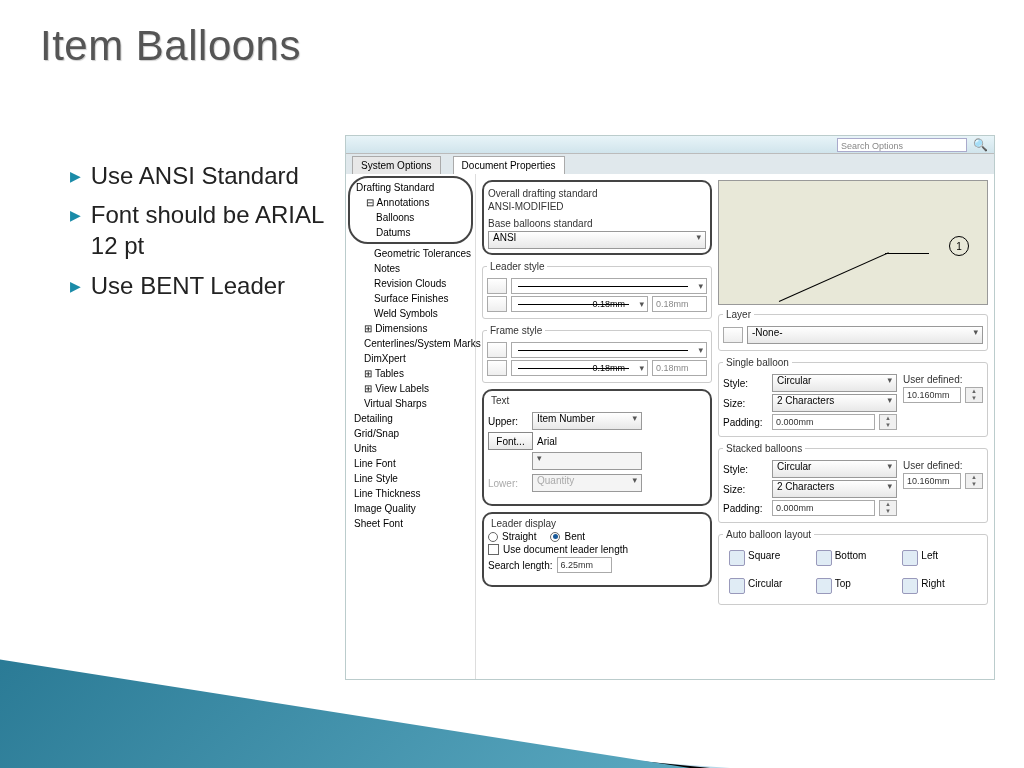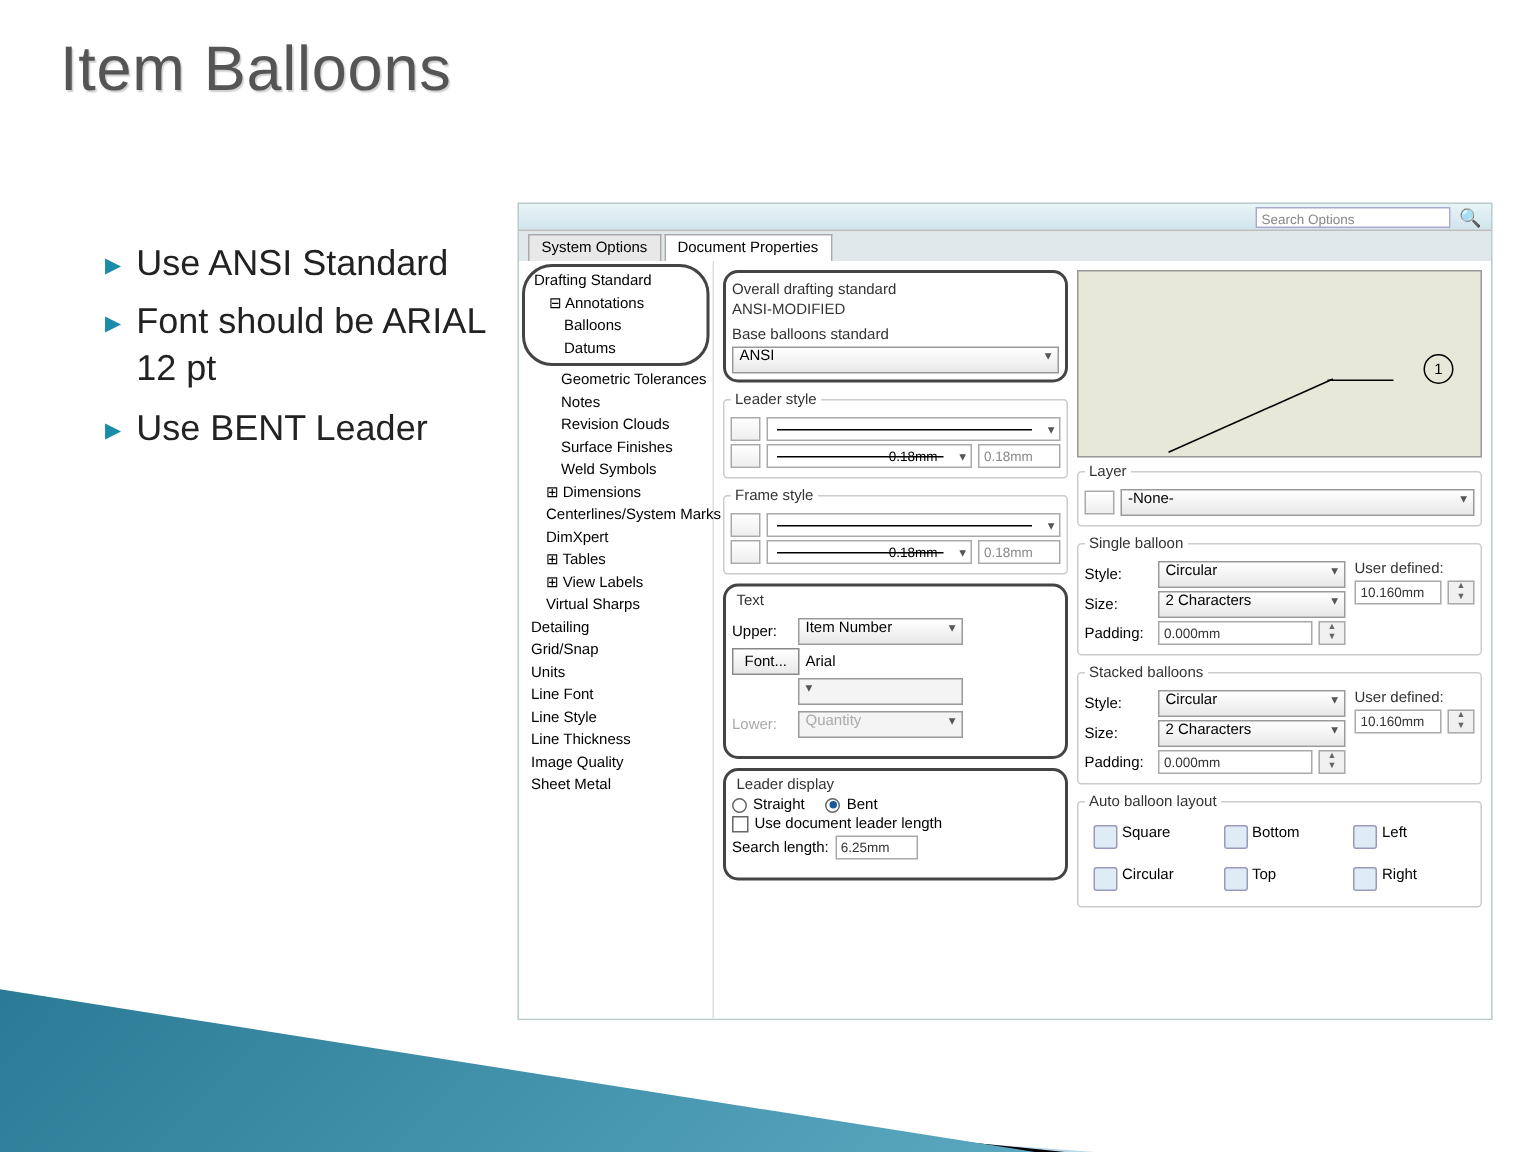--- a/index.html
+++ b/index.html
@@ -6,21 +6,21 @@
 body{width:1024px;height:768px;background:#fff;position:relative;overflow:hidden}
 .slide-title{font-size:42px;font-weight:400;color:#555;padding:22px 0 0 40px;letter-spacing:.5px;text-shadow:1px 1px 1px rgba(0,0,0,.2)}
 .bullets{position:absolute;left:70px;top:160px;width:260px}
 .bullet{display:flex;align-items:flex-start;margin-bottom:8px}
 .bullet-arrow{color:#1a8ba8;font-size:14px;margin-top:8px;margin-right:10px}
 .bullet-text{font-size:24px;line-height:1.3;color:#222}
 .app-window{position:absolute;left:345px;top:135px;width:650px;height:545px;border:1px solid #bcc;background:#eef3f5;font-size:10px;overflow:hidden}
 .top-bar{height:18px;background:linear-gradient(#e8f4f8,#d0e4ec);border-bottom:1px solid #bbb;display:flex;align-items:center;justify-content:flex-end;padding-right:6px}
 .search-box{width:130px;height:14px;background:#fff;border:1px solid #aac;font-size:9px;padding:0 3px;display:flex;align-items:flex-end;color:#888}
 .mag-icon{color:#6aa;margin-left:6px;font-size:12px}
-.tab-row{display:flex;background:#e0e8ec;padding:2px 0 0 6px;gap:2px}
+.tab-row{display:flex;background:#e0e8ec;padding:2px 0 0 6px;gap:12px}
 .tab{padding:3px 8px;border:1px solid #aaa;background:#e8e8e8;font-size:10px;border-bottom:none}
 .tab.active{background:#fff}
 .content-area{display:flex;background:#fff;height:calc(100% - 36px)}
 .tree-panel{width:130px;padding:4px;font-size:10px;line-height:1.5;user-select:none;border-right:1px solid #ddd}
 .tree-item{padding:0 0 0 4px;white-space:nowrap;cursor:default}
 .tree-sub{padding-left:14px}
 .tree-sub2{padding-left:24px}
 .callout-tree{border:2px solid #444;border-radius:20px;padding:2px;margin:-2px -2px 2px -2px}
 .main-panel{flex:1;padding:6px;display:flex;gap:6px}
 .center-col{width:230px}
@@ -105,21 +105,21 @@
       <div class="tree-item tree-sub">⊞ <span>Tables</span></div>
       <div class="tree-item tree-sub">⊞ <span>View Labels</span></div>
       <div class="tree-item tree-sub">Virtual Sharps</div>
       <div class="tree-item">Detailing</div>
       <div class="tree-item">Grid/Snap</div>
       <div class="tree-item">Units</div>
       <div class="tree-item">Line Font</div>
       <div class="tree-item">Line Style</div>
       <div class="tree-item">Line Thickness</div>
       <div class="tree-item">Image Quality</div>
-      <div class="tree-item">Sheet Metal</div>
+      <div class="tree-item">Sheet Font</div>
     </div>
 
     <div class="main-panel">
       <div class="center-col">
         <div class="callout">
           <div class="group-label">Overall drafting standard</div>
           <div class="group-label" style="margin-bottom:6px">ANSI-MODIFIED</div>
           <div class="group-label">Base balloons standard</div>
           <div class="select-box">
               <span>ANSI</span>

